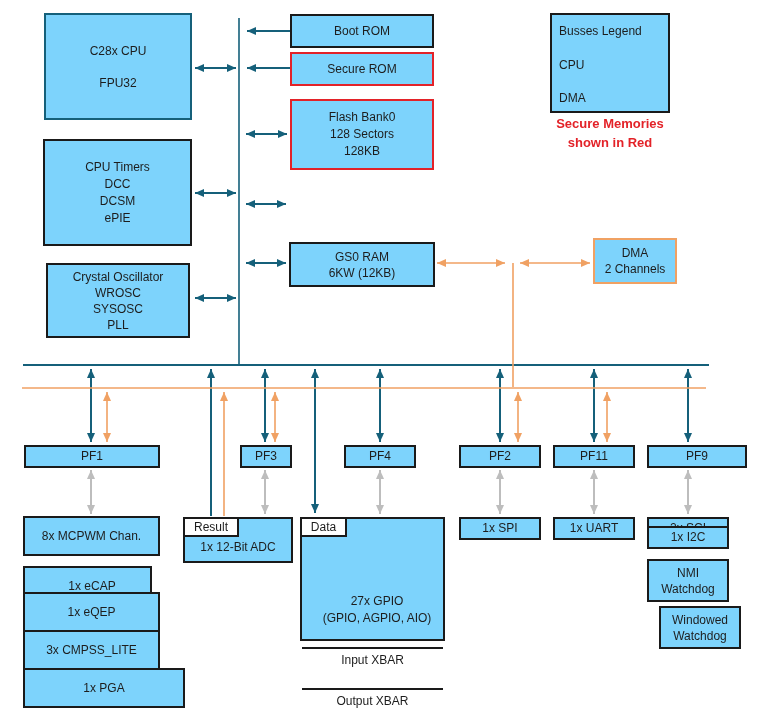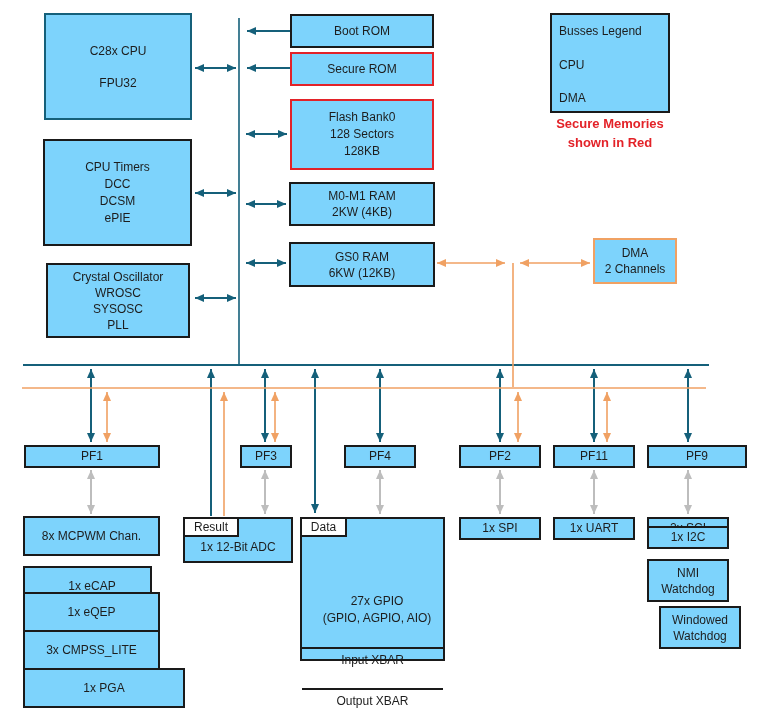--- a/index.html
+++ b/index.html
@@ -48,21 +48,21 @@
   .x-eqep{left:23px;top:592px;width:137px;height:40px;}
   .x-cmpss{left:23px;top:630px;width:137px;height:40px;}
   .x-pga{left:23px;top:668px;width:162px;height:40px;}
   
   .x-adc{left:183px;top:517px;width:110px;height:46px;align-items:flex-end;padding-bottom:5px;}
   .tab{position:absolute;left:-2px;top:-2px;height:20px;box-sizing:border-box;border:2px solid var(--ink);
        background:#fff;display:flex;align-items:center;justify-content:center;font-size:12px;}
   .tab-result{width:56px;}
   .tab-data{width:47px;}
   
-  .x-gpio{left:300px;top:517px;width:145px;height:144px;display:block;}
+  .x-gpio{left:300px;top:517px;width:145px;height:124px;display:block;}
   .gpio-main{height:74px;display:flex;align-items:flex-end;justify-content:center;
        text-align:center;white-space:pre-line;padding-bottom:3px;line-height:17px;font-size:12px;margin-left:9px;}
   .gpio-row{height:22px;border-top:2px solid var(--ink);display:flex;align-items:center;
        justify-content:center;font-size:12px;}
   
   .x-spi{left:459px;top:517px;width:82px;height:23px;}
   .x-uart{left:553px;top:517px;width:82px;height:23px;}
   .x-sci{left:647px;top:517px;width:82px;height:23px;}
   .x-i2c{left:647px;top:526px;width:82px;height:23px;}
   .x-nmi{left:647px;top:559px;width:82px;height:43px;line-height:16px;}
@@ -141,22 +141,20 @@
   <div class="b x-osc">Crystal Oscillator
 WROSC
 SYSOSC
 PLL</div>
 
   <div class="b x-boot">Boot ROM</div>
   <div class="b x-srom">Secure ROM</div>
   <div class="b x-flash">Flash Bank0
 128 Sectors
 128KB</div>
-  <div class="b x-m0m1">M0-M1 RAM
-2KW (4KB)</div>
   <div class="b x-gs0">GS0 RAM
 6KW (12KB)</div>
 
   <div class="b x-legend">
     <span class="lg-title">Busses Legend</span>
     <span class="lg-cpu">CPU</span>
     <span class="lg-dma">DMA</span>
   </div>
   <div class="x-note">Secure Memories
 shown in Red</div>

